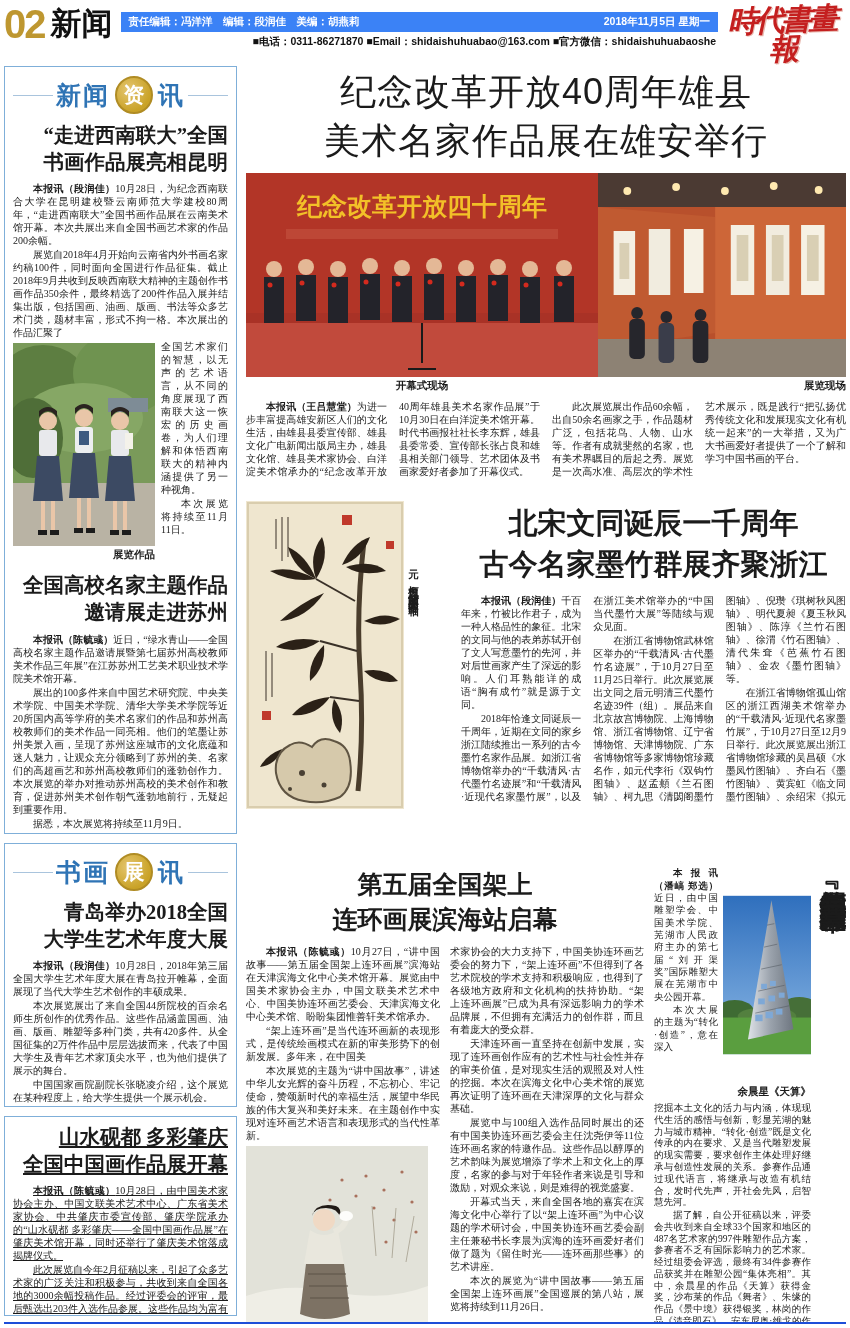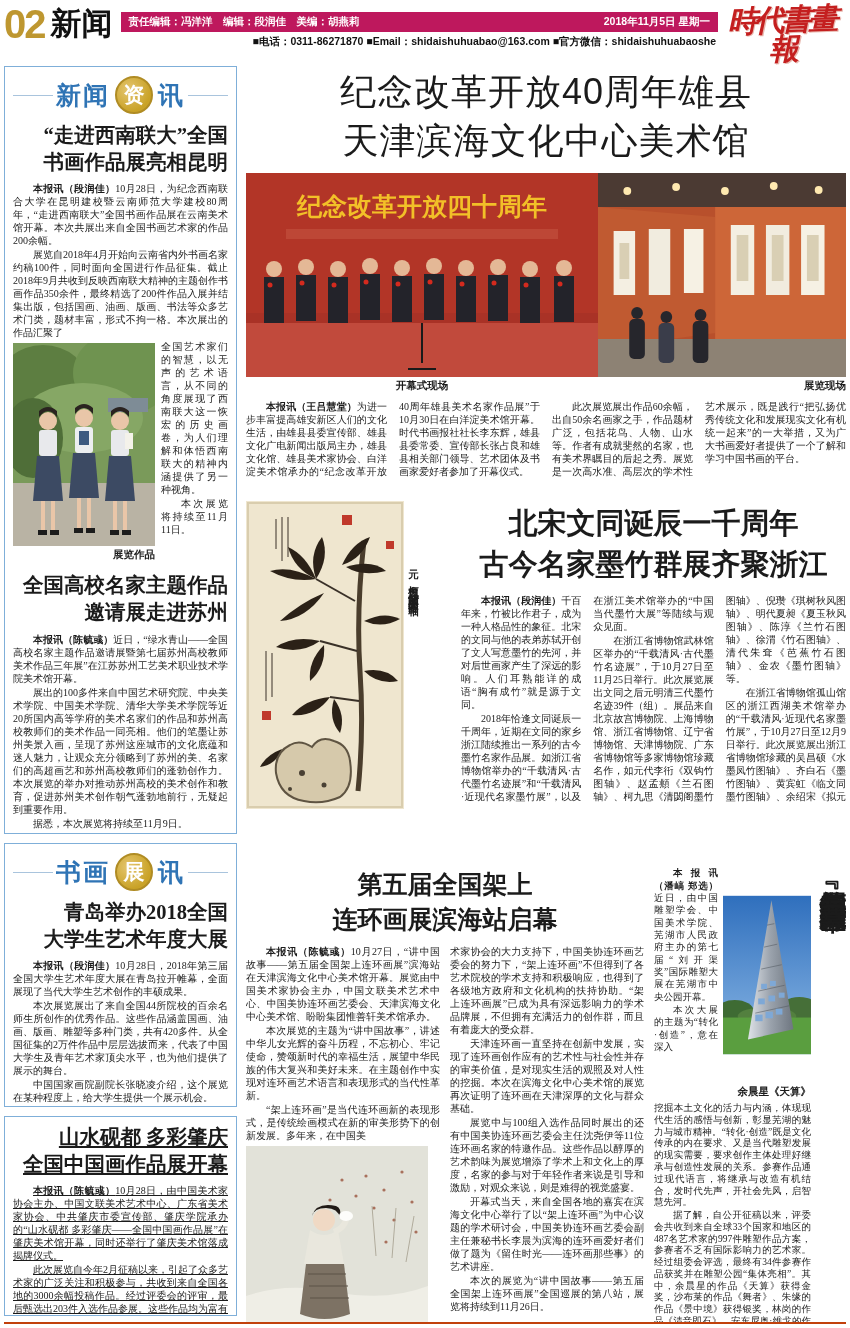--- a/index.html
+++ b/index.html
@@ -1,27 +1,27 @@
 <!DOCTYPE html>
 <html><head>
 <meta charset="utf-8">
 <style>
   html,body{margin:0;padding:0;}
   body{width:850px;height:1328px;background:#fff;overflow:hidden;position:relative;
        font-family:"Liberation Serif","DejaVu Serif",serif;color:#1b1b1b;}
-  .page{width:842px;margin:0 4px;height:1322px;border-bottom:2px solid #c2410c;overflow:hidden;}
+  .page{width:842px;margin:0 4px;height:1322px;border-bottom:2px solid #1d4ed8;overflow:hidden;}
 
   
   .hdr{display:flex;align-items:flex-start;height:56px;margin-top:4px;}
   .hdr-num{font-family:"Liberation Sans","DejaVu Sans",sans-serif;font-weight:900;font-size:40px;
            color:#BE9730;line-height:1;letter-spacing:-2px;}
   .hdr-sec{font-family:"Liberation Sans","DejaVu Sans",sans-serif;font-weight:900;font-size:31px;
            color:#111;line-height:1.15;margin:2px 8px 0 6px;}
   .hdr-mid{flex:1;min-width:0;}
-  .graybar{background:#be185d;color:#fff;font-family:"Liberation Sans",sans-serif;font-size:10.5px;
+  .graybar{background:#3b82f6;color:#fff;font-family:"Liberation Sans",sans-serif;font-size:10.5px;
            font-weight:bold;display:flex;justify-content:space-between;align-items:center;
            padding:3px 8px;margin-top:8px;}
   .contacts{font-family:"Liberation Sans",sans-serif;font-size:10.5px;font-weight:bold;color:#111;
             text-align:right;padding:3px 2px 0 0;white-space:nowrap;overflow:hidden;}
   .masthead{width:128px;flex:none;color:#C41F1F;font-weight:900;font-style:italic;
             font-size:30px;line-height:0.95;text-align:center;transform:rotate(-2deg);
             letter-spacing:-3px;margin-top:2px;text-shadow:1px 1px 0 #e8b9b0;}
 
   
   .cols{display:flex;margin-top:6px;}
@@ -224,21 +224,21 @@
 
         </div>
       </div>
     </div>
 
     <div class="maincol">
 
       <div>
         <div class="h1">
           <span>纪念改革开放40周年雄县</span><br>
-          <span>天津滨海文化中心美术馆</span>
+          <span>美术名家作品展在雄安举行</span>
         </div>
         <div class="photos">
           <div class="ph1">
             <svg viewBox="0 0 352 204">
               <rect width="352" height="204" fill="#a93226"></rect>
               <rect width="352" height="140" fill="#b23527"></rect>
               <text x="176" y="42" text-anchor="middle" font-size="25" font-weight="bold" fill="#f2c028">纪念改革开放四十周年</text>
               <rect x="40" y="56" width="272" height="10" fill="#c2503d" opacity="0.7"></rect>
               <rect x="0" y="150" width="352" height="54" fill="#c14a3c"></rect>
               <defs>
@@ -368,22 +368,22 @@
 
       <div class="storyrow">
         <div class="story3">
           <div class="h3">
             <span>第五届全国架上</span><br>
             <span>连环画展滨海站启幕</span>
           </div>
           <div class="s3cols">
             <div class="s3c">
               <p class="np"><span class="byl">本报讯（陈毓彧）</span><span>10月27日，“讲中国故事——第五届全国架上连环画展”滨海站在天津滨海文化中心美术馆开幕。展览由中国美术家协会主办，中国文联美术艺术中心、中国美协连环画艺委会、天津滨海文化中心美术馆、盼盼集团惟善轩美术馆承办。</span></p>
+              <p class="np">“架上连环画”是当代连环画新的表现形式，是传统绘画模式在新的审美形势下的创新发展。多年来，在中国美</p>
               <p class="np">本次展览的主题为“讲中国故事”，讲述中华儿女光辉的奋斗历程，不忘初心、牢记使命，赞颂新时代的幸福生活，展望中华民族的伟大复兴和美好未来。在主题创作中实现对连环画艺术语言和表现形式的当代性革新。</p>
-              <p class="np">“架上连环画”是当代连环画新的表现形式，是传统绘画模式在新的审美形势下的创新发展。多年来，在中国美</p>
               <figure class="fig-dove">
                 <svg viewBox="0 0 182 186">
                   <rect width="182" height="186" fill="#e6e6de"></rect>
                   <rect width="182" height="186" fill="#dfe0d6" opacity="0.6"></rect>
                   <g fill="#a8705c">
                     <circle cx="120" cy="30" r="1.6"></circle>
                       <circle cx="138" cy="44" r="1.6"></circle>
                       <circle cx="156" cy="26" r="1.6"></circle>
                     <circle cx="128" cy="62" r="1.6"></circle>
                       <circle cx="148" cy="74" r="1.6"></circle>

